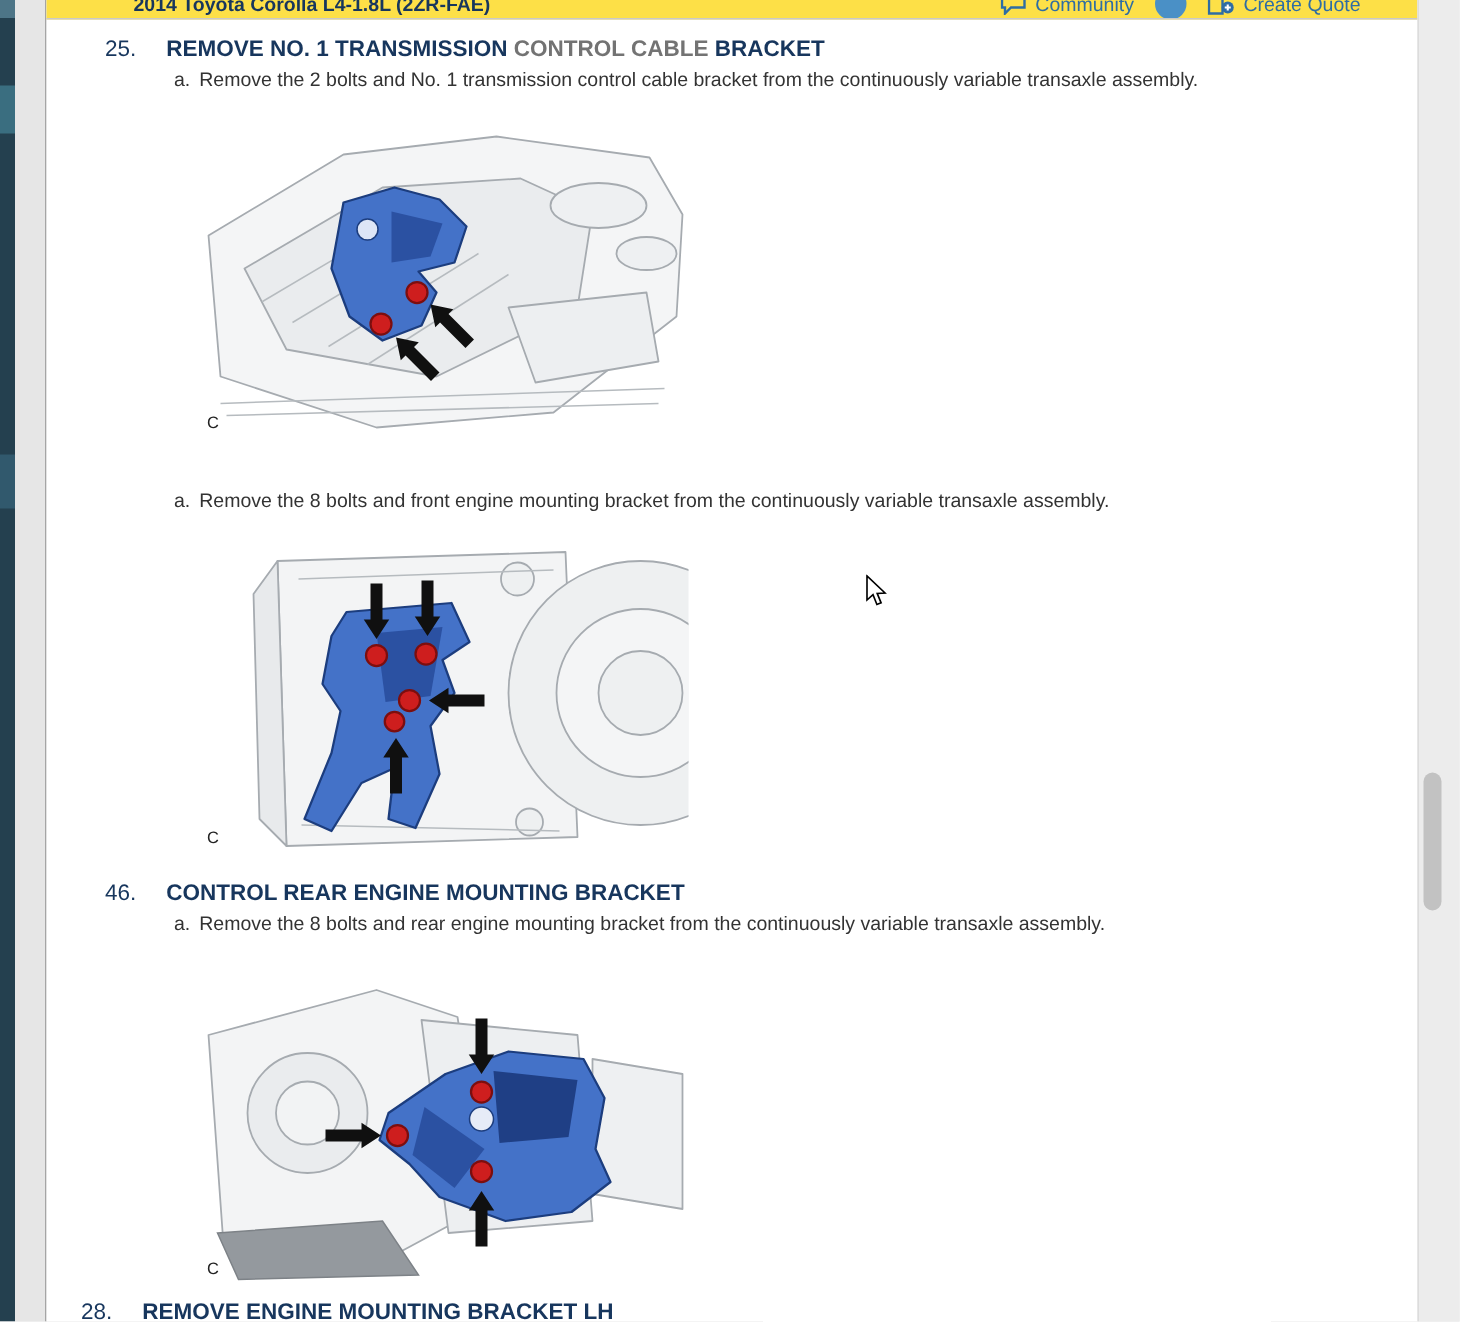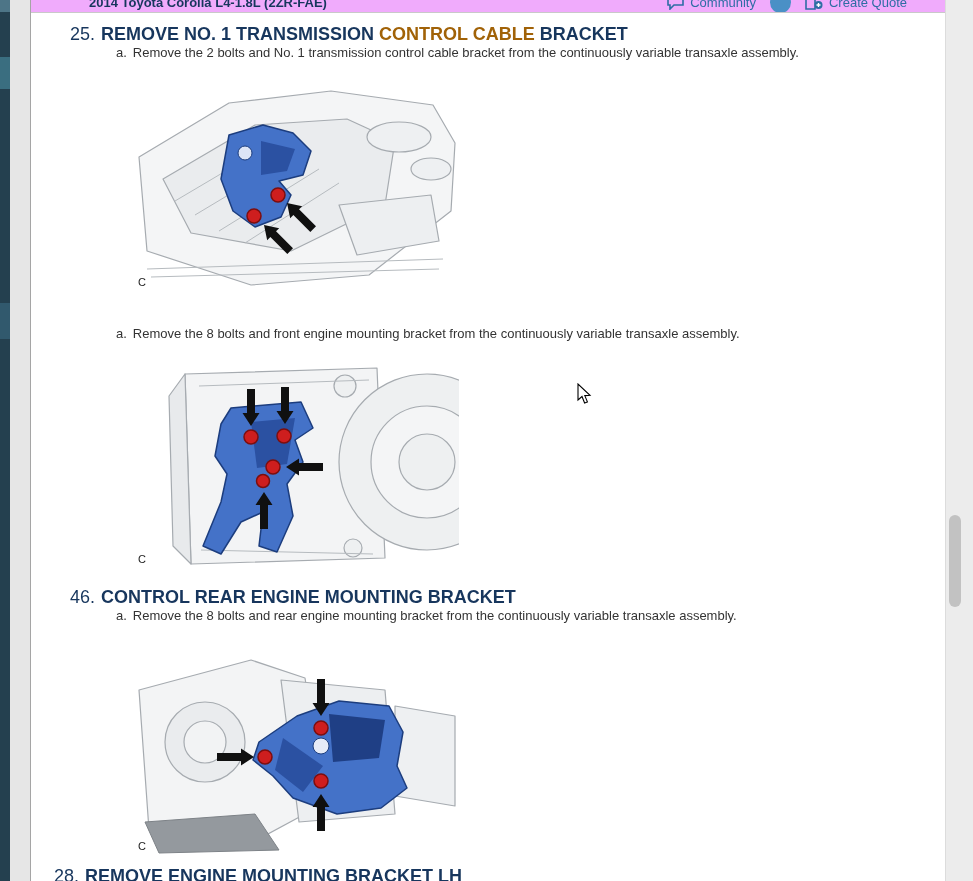--- a/index.html
+++ b/index.html
@@ -11,32 +11,32 @@
   .left-strip .seg{position:absolute;left:0;width:100%}
   .seg1{top:0;height:12px;background:#4d7587}
   .seg2{top:57px;height:32px;background:#3a6e80}
   .seg3{top:303px;height:36px;background:#31596d}
   .left-gutter{position:absolute;left:10px;top:0;width:21px;height:100%;background:#e6e6e6;border-right:1px solid #a5a5a5}
 
   
   .page{position:absolute;left:31px;top:0;width:914px;height:100%;background:#fff}
 
   
-  .topbar{position:absolute;left:0;top:0;width:100%;height:13px;background:#f0abfc;border-bottom:1px solid #c9c9c9;overflow:hidden}
+  .topbar{position:absolute;left:0;top:0;width:100%;height:13px;background:#fde047;border-bottom:1px solid #c9c9c9;overflow:hidden}
   .topbar-inner{display:flex;align-items:center;height:32px;margin-top:-14px;padding:0 38px 0 58px}
   .vehicle-title{font-size:13px;font-weight:700;color:#17365d;white-space:nowrap}
   .topbar-right{margin-left:auto;display:flex;align-items:center}
   .tb-btn{display:flex;align-items:center;gap:6px;color:#2e6da4;font-size:13px;white-space:nowrap;cursor:pointer}
   .tb-badge{width:21px;height:21px;border-radius:50%;background:#4a90c6;margin:0 14px;flex:0 0 auto}
 
   
-  .step-heading{position:absolute;display:flex;gap:6px;font-size:18px;color:#17365d;white-space:nowrap}
+  .step-heading{position:absolute;display:flex;gap:20px;font-size:15px;color:#17365d;white-space:nowrap}
   .step-num{font-weight:400}
   .step-title{font-weight:700}
-  .doc-link{color:#a16207;font-weight:700;text-decoration:none;cursor:pointer}
+  .doc-link{color:#737373;font-weight:700;text-decoration:none;cursor:pointer}
   .substep{position:absolute;display:flex;gap:6px;font-size:13px;color:#333;white-space:nowrap}
 
   .figure{position:absolute;left:102px;background:#fff;cursor:pointer}
   .fig-label{position:absolute;left:5px;bottom:3px;font-size:11px;color:#222}
 
   
   .scroll-area{position:absolute;left:945px;top:0;width:28px;height:100%;background:#ececec;border-left:1px solid #dcdcdc}
   .scroll-thumb{position:absolute;left:3px;top:515px;width:12px;height:92px;background:#c2c2c2;border-radius:6px}
 
   .cursor{position:absolute;left:577px;top:383px;pointer-events:none}

